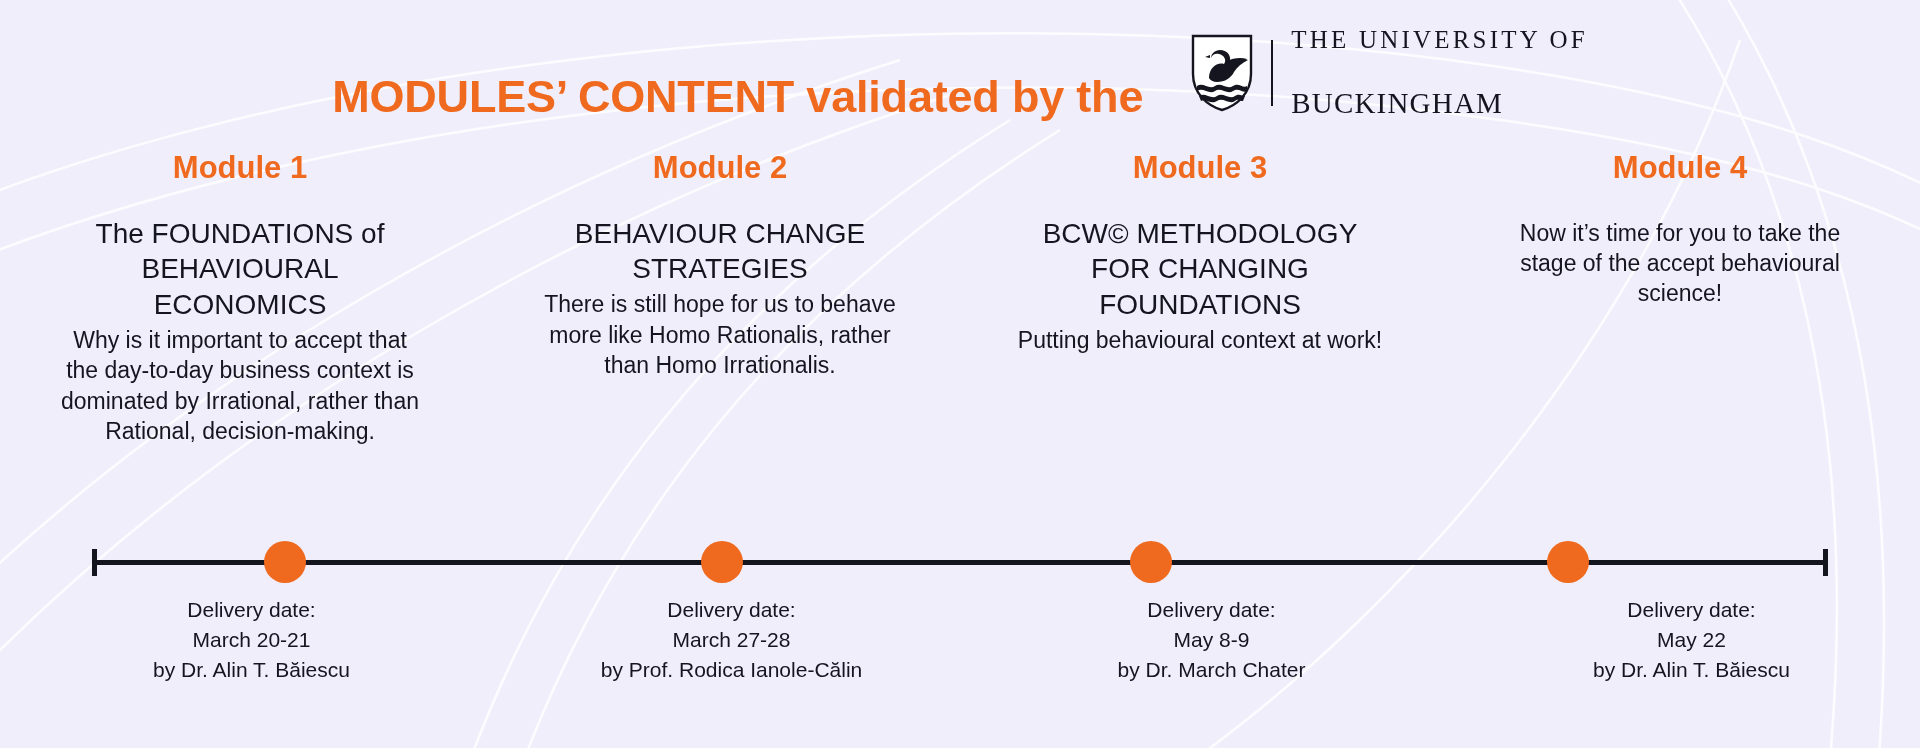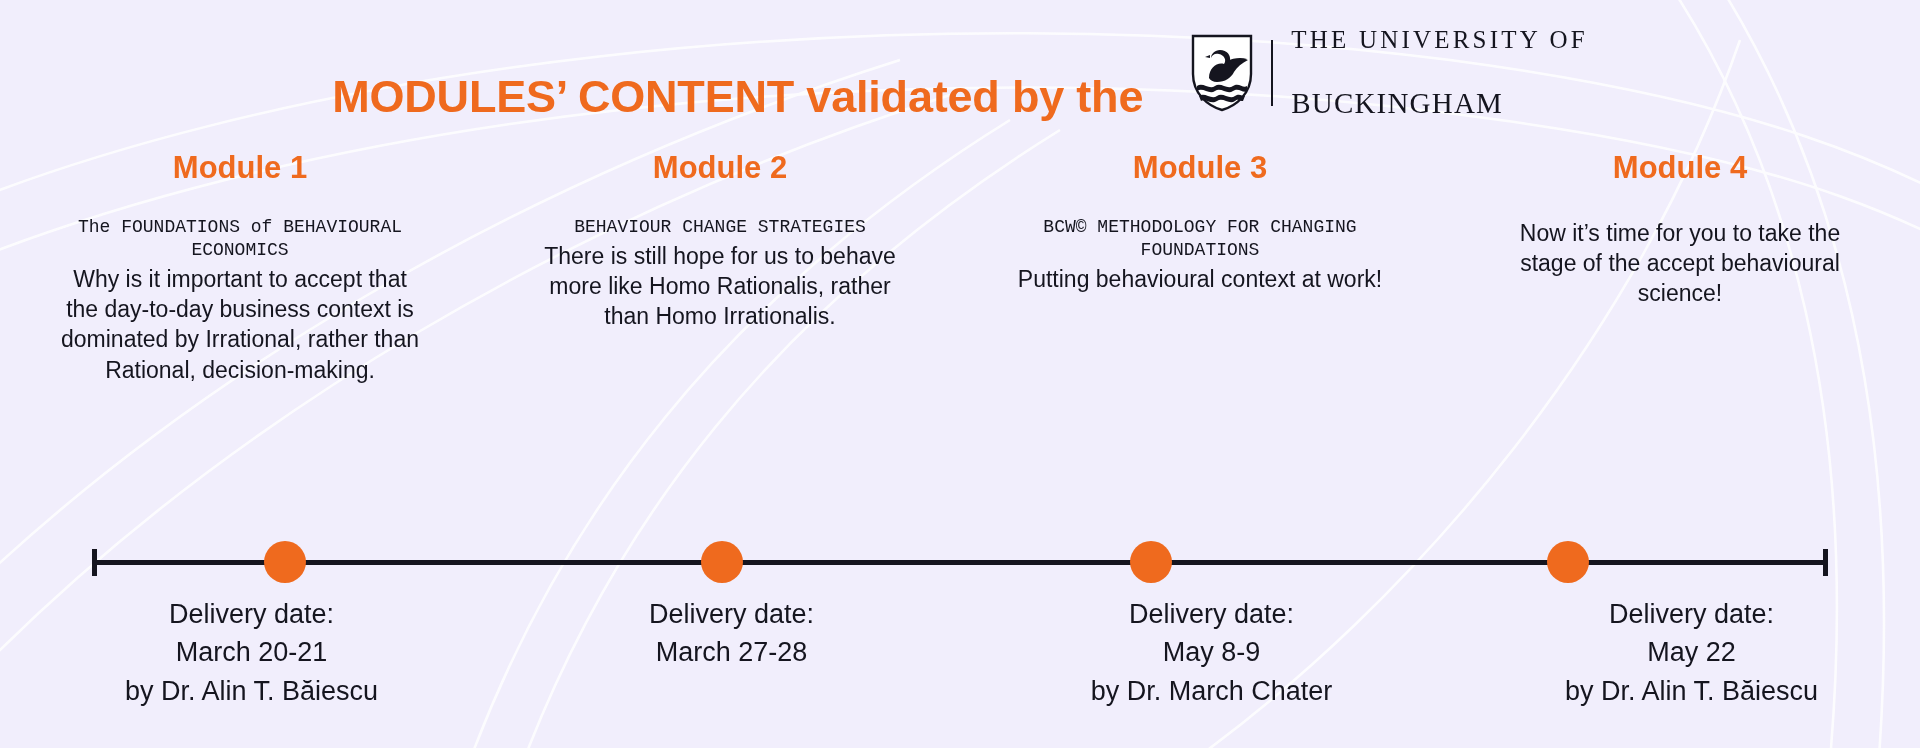--- a/index.html
+++ b/index.html
@@ -104,26 +104,25 @@
     align-items: center;
   }
   .module-heading {
     font-size: 31px;
     font-weight: bold;
     color: #ef6a1e;
     line-height: 1.15;
     margin-bottom: 30px;
   }
   .module-title {
-    font-size: 18px;
+    font-size: 28px;
     font-weight: 400;
     color: #15151f;
     line-height: 1.28;
     max-width: 370px;
-    font-family: Liberation Mono, monospace;
   }
   .module-desc {
     font-size: 23px;
     font-weight: 400;
     color: #15151f;
     line-height: 1.32;
     max-width: 370px;
     margin-top: 2px;
   }
 
@@ -168,21 +167,21 @@
     left: 0;
     top: 595px;
     width: 1920px;
     height: 140px;
     display: flex;
   }
   .date-block {
     flex: 1 1 0;
     text-align: center;
     padding: 0 20px;
-    font-size: 27px;
+    font-size: 21px;
     color: #15151f;
     line-height: 1.42;
     margin-left: 23px;
   }
   .date-block div { white-space: nowrap; }
 </style>
 </head>
 <body>
 
 <div id="stage">
@@ -273,20 +272,21 @@
 
     <div class="date-block">
       <div>Delivery date:</div>
       <div>March 20-21</div>
       <div>by Dr. Alin T. Băiescu</div>
     </div>
 
     <div class="date-block">
       <div>Delivery date:</div>
       <div>March 27-28</div>
+      <div>by Prof. Rodica Ianole-Călin</div>
     </div>
 
     <div class="date-block">
       <div>Delivery date:</div>
       <div>May 8-9</div>
       <div>by Dr. March Chater</div>
     </div>
 
     <div class="date-block">
       <div>Delivery date:</div>

